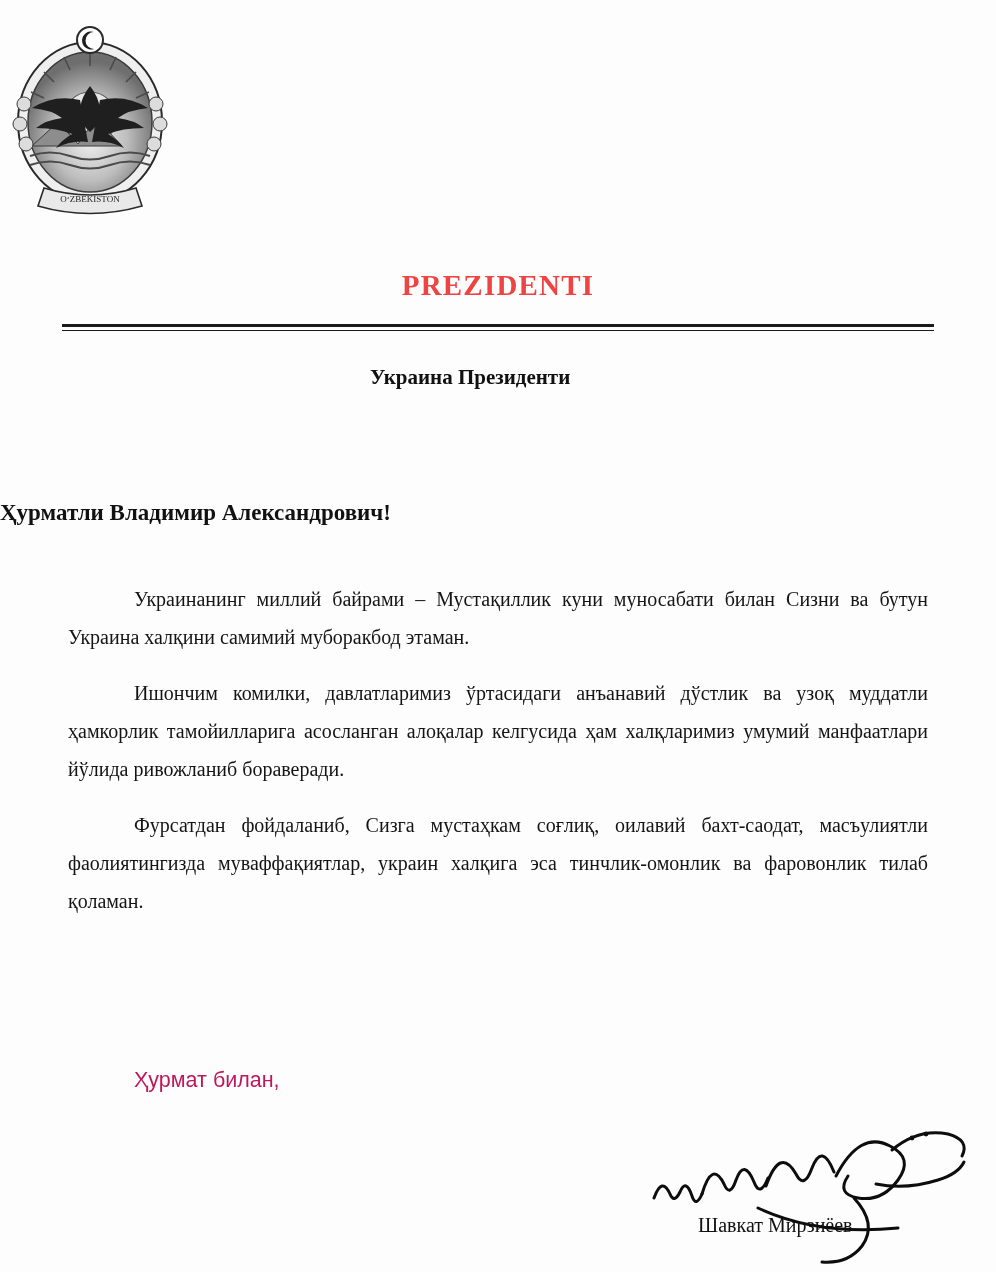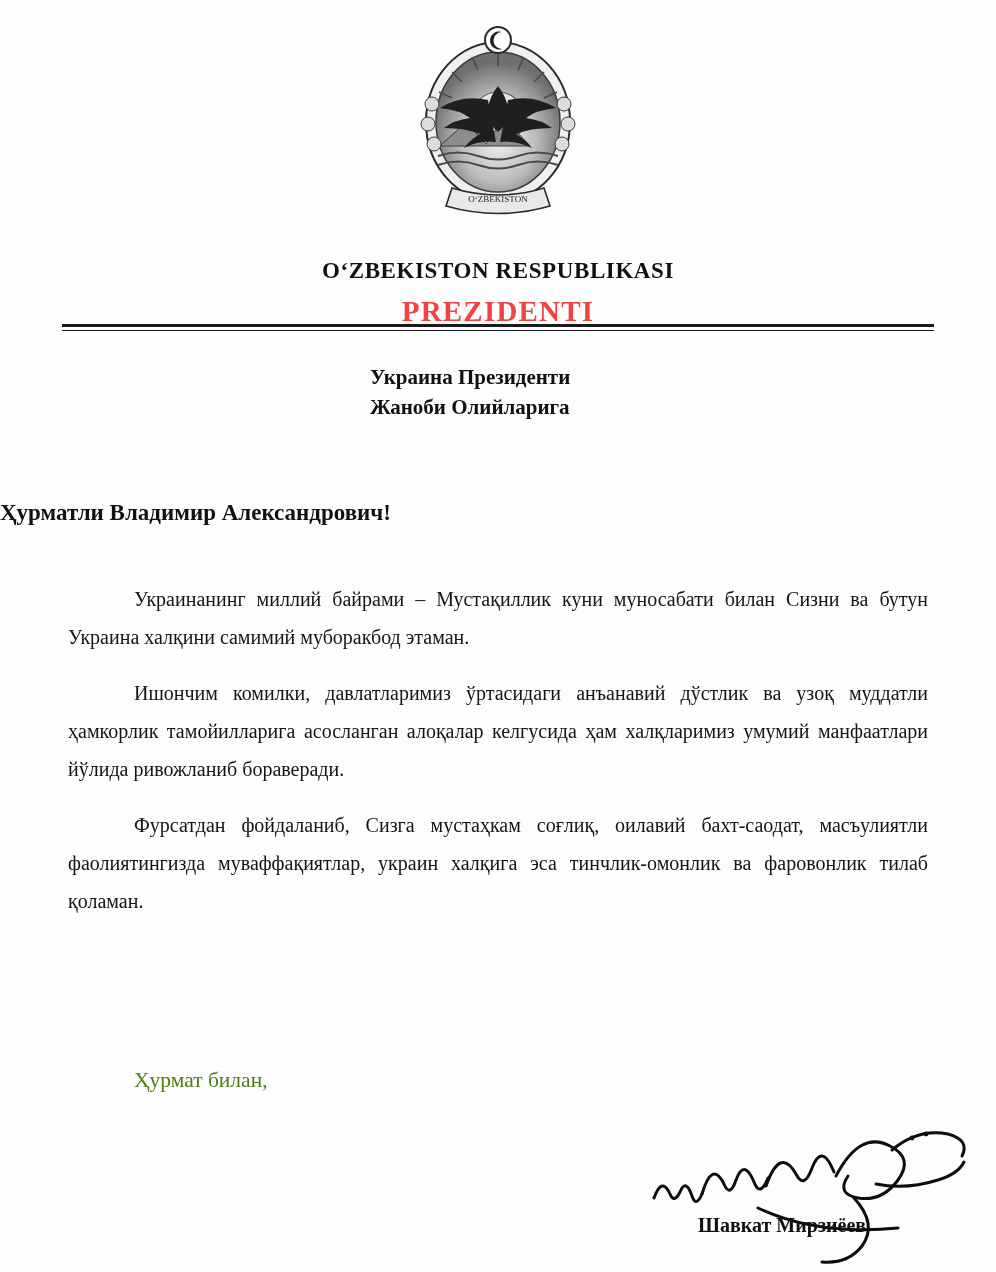--- a/index.html
+++ b/index.html
@@ -22,21 +22,21 @@
     background: #fdfdfd;
   }
 
   
   .emblem-wrap {
     position: absolute;
     top: 26px;
     left: 0;
     right: 0;
     display: flex;
-    justify-content: center;
+    justify-content: flex-start;
   }
   .emblem {
     width: 180px;
     height: 210px;
     display: block;
   }
 
   
   .header-block {
     position: absolute;
@@ -113,23 +113,23 @@
   .body-text p {
     margin: 0 0 18px 0;
     text-indent: 66px;
     text-align: justify;
     text-align-last: left;
   }
   .closing {
     position: absolute;
     top: 1068px;
     left: 134px;
-    font-family: Liberation Serif, serif;
+    font-family: Liberation Sans, sans-serif;
     font-size: 21.5px;
-    color: #4d7c0f;
+    color: #be185d;
   }
 
   
   .signature-area {
     position: absolute;
     top: 1120px;
     left: 640px;
     width: 340px;
     height: 150px;
   }
@@ -138,21 +138,21 @@
     top: 0;
     left: 0;
     width: 340px;
     height: 150px;
   }
   .sig-name {
     position: absolute;
     top: 94px;
     left: 58px;
     font-family: "Liberation Serif", serif;
-    font-weight: bold;
+    font-weight: normal;
     font-size: 20px;
     color: #111;
     white-space: nowrap;
   }
 </style>
 </head>
 <body>
 
 <div class="page">
 
@@ -204,29 +204,27 @@
           <circle cx="160" cy="98" r="7"></circle>
           <circle cx="154" cy="118" r="7"></circle>
       </g>
 
       <path d="M44 162 q46 14 92 0 l6 18 q-52 15 -104 0 z" fill="#e9e9e9" stroke="#2a2a2a" stroke-width="1.6"></path>
       <text x="90" y="176" text-anchor="middle" font-family="Liberation Serif, serif" font-size="9" fill="#1f1f1f">O‘ZBEKISTON</text>
     </svg>
   </div>
 
   <div class="header-block">
-    <div class="header-line1">O‘ZBEKISTON  RESPUBLIKASI</div>
     <div class="header-line2">PREZIDENTI</div>
   </div>
 
   <div class="rule"></div>
 
   <div class="addressee">
     <div>Украина Президенти</div>
-    <div>Жаноби Олийларига</div>
   </div>
 
   <div class="salutation">Ҳурматли Владимир Александрович!</div>
 
   <div class="body-text">
     <p>Украинанинг миллий байрами – Мустақиллик куни муносабати билан Сизни ва бутун Украина халқини самимий муборакбод этаман.</p>
     <p>Ишончим комилки, давлатларимиз ўртасидаги анъанавий дўстлик ва узоқ муддатли ҳамкорлик тамойилларига асосланган алоқалар келгусида ҳам халқларимиз умумий манфаатлари йўлида ривожланиб бораверади.</p>
     <p>Фурсатдан фойдаланиб, Сизга мустаҳкам соғлиқ, оилавий бахт-саодат, масъулиятли фаолиятингизда муваффақиятлар, украин халқига эса тинчлик-омонлик ва фаровонлик тилаб қоламан.</p>
   </div>
 

